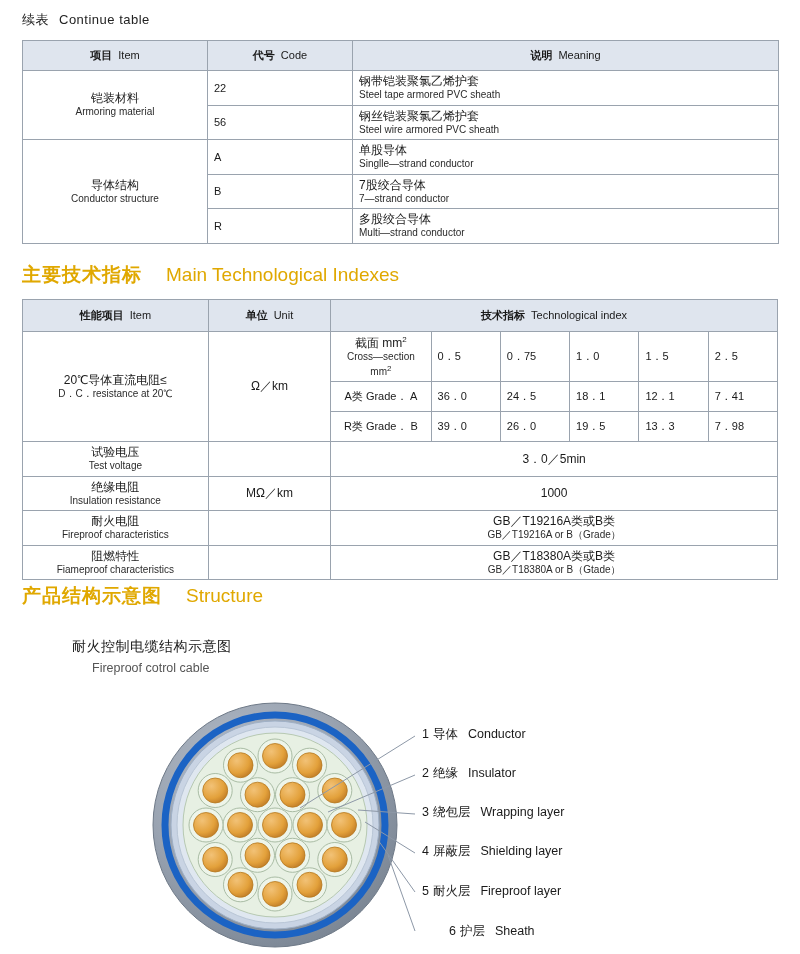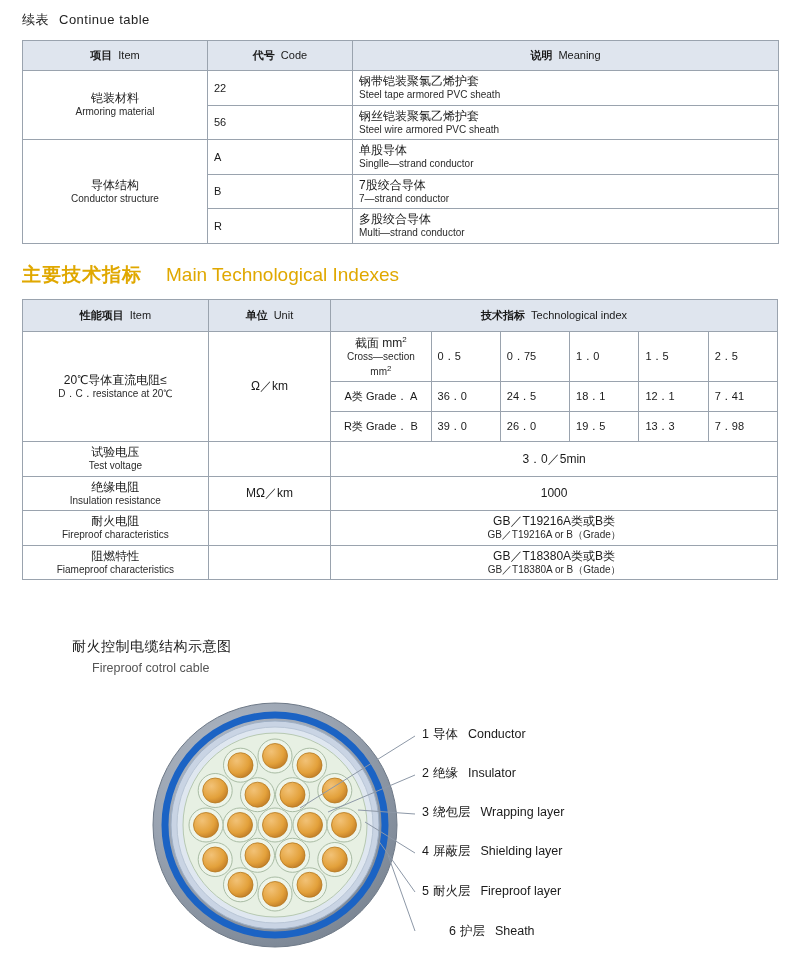--- a/index.html
+++ b/index.html
@@ -269,20 +269,23 @@
         </td>
         <td class="cellcenter" style="font-size:12px;"></td>
         <td colspan="6" class="cellcenter">
           <span class="cn-line">GB／T18380A类或B类</span>
           <span class="en-line">GB／T18380A or B（Gtade）</span>
         </td>
       </tr>
     </tbody>
   </table>
 
+  <div class="section-head" style="left:22px; top:583px;">
+    <span class="cn">产品结构示意图</span><span class="en">Structure</span>
+  </div>
 
   <div class="struct-title">耐火控制电缆结构示意图</div>
   <div class="struct-sub">Fireproof cotrol cable</div>
 
   <svg class="diagram" viewBox="0 0 620 250">
     <defs>
       <radialGradient id="sheathGrad" cx="38%" cy="32%" r="72%">
         <stop offset="0%" stop-color="#b9c1cc"></stop>
         <stop offset="60%" stop-color="#98a2b0"></stop>
         <stop offset="100%" stop-color="#7b8694"></stop>

